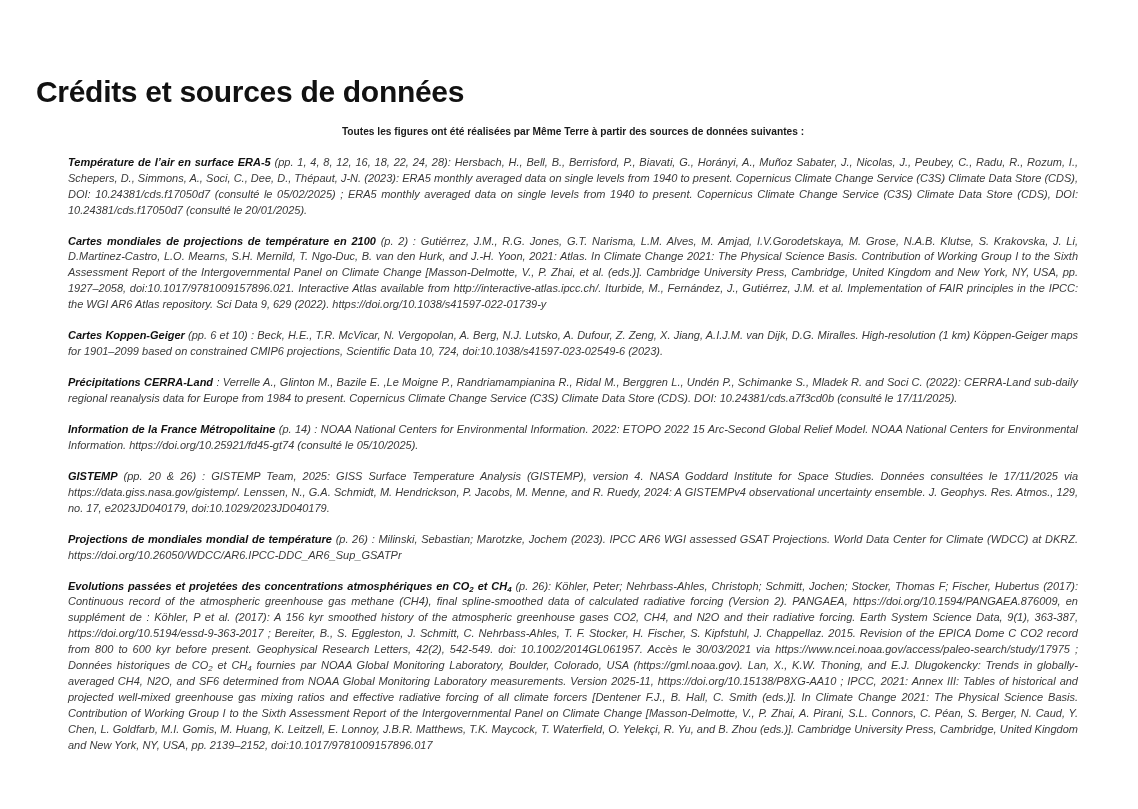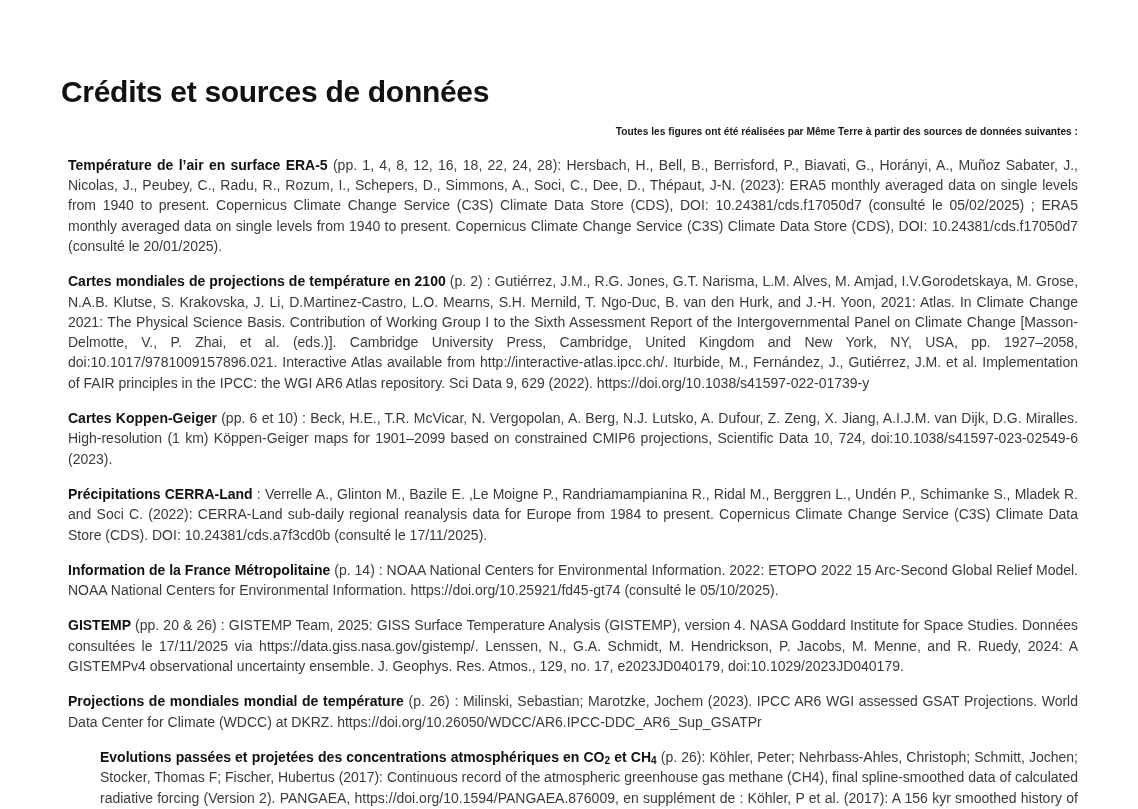--- a/index.html
+++ b/index.html
@@ -19,21 +19,21 @@
 
   .page {
     position: relative;
     width: 1138px;
     height: 809px;
     box-sizing: border-box;
   }
 
   .page-title {
     position: absolute;
-    left: 61px;
+    left: 36px;
     top: 54px;
     font-size: 30px;
     font-weight: 700;
     letter-spacing: -0.3px;
     color: #111111;
     line-height: 1.2;
   }
 
   .credits-body {
     position: absolute;
@@ -41,36 +41,36 @@
     top: 125px;
     width: 1010px;
   }
 
   .intro-line {
     font-size: 10.2px;
     font-weight: 700;
     color: #1a1a1a;
     line-height: 1.45;
     margin: 0 0 15px 0;
-    text-align: right;
+    text-align: center;
   }
 
   .ref-entry {
-    font-size: 14px;
+    font-size: 11px;
     line-height: 1.45;
     color: #3a3a3a;
     margin: 0 0 15px 0;
     text-align: justify;
     text-justify: inter-word;
     hyphens: none;
+    font-style: italic;
   }
 
   .ref-entry:last-child {
     margin-bottom: 0;
-    margin-left: 32px;
   }
 
   .ref-label {
     font-weight: 700;
     color: #111111;
   }
 
   .ref-text {
     font-weight: 400;
     color: #3a3a3a;

